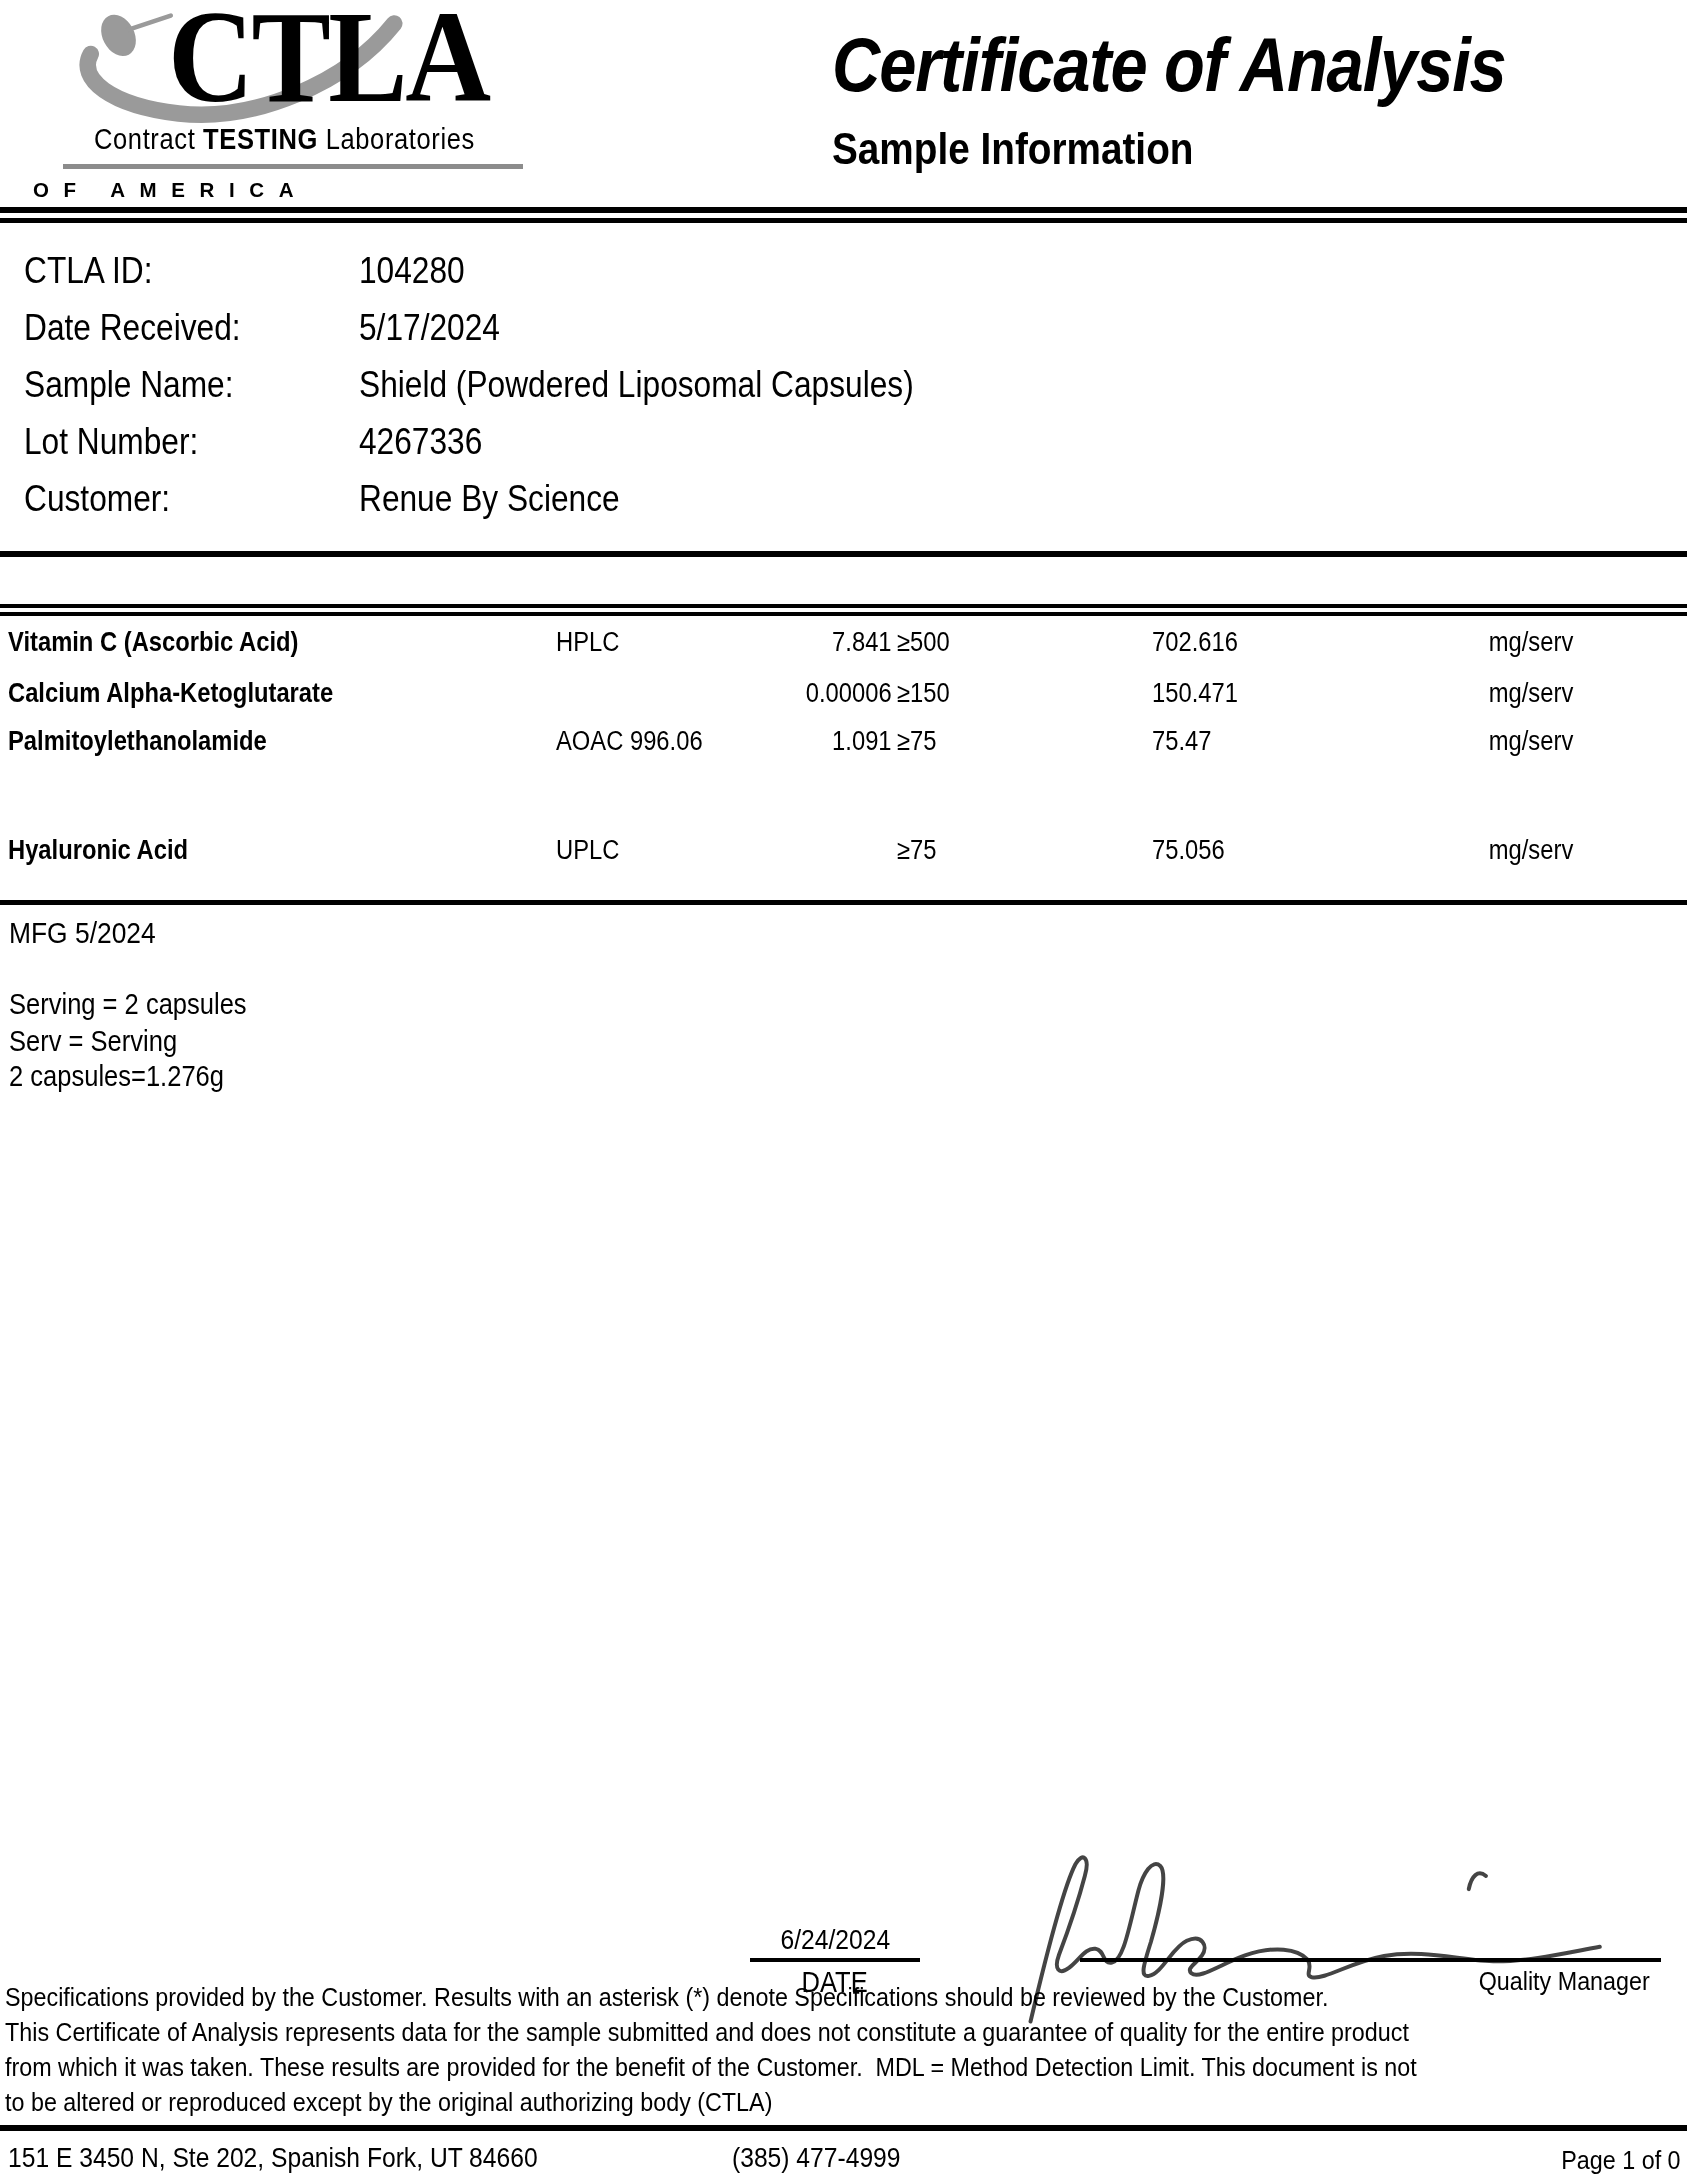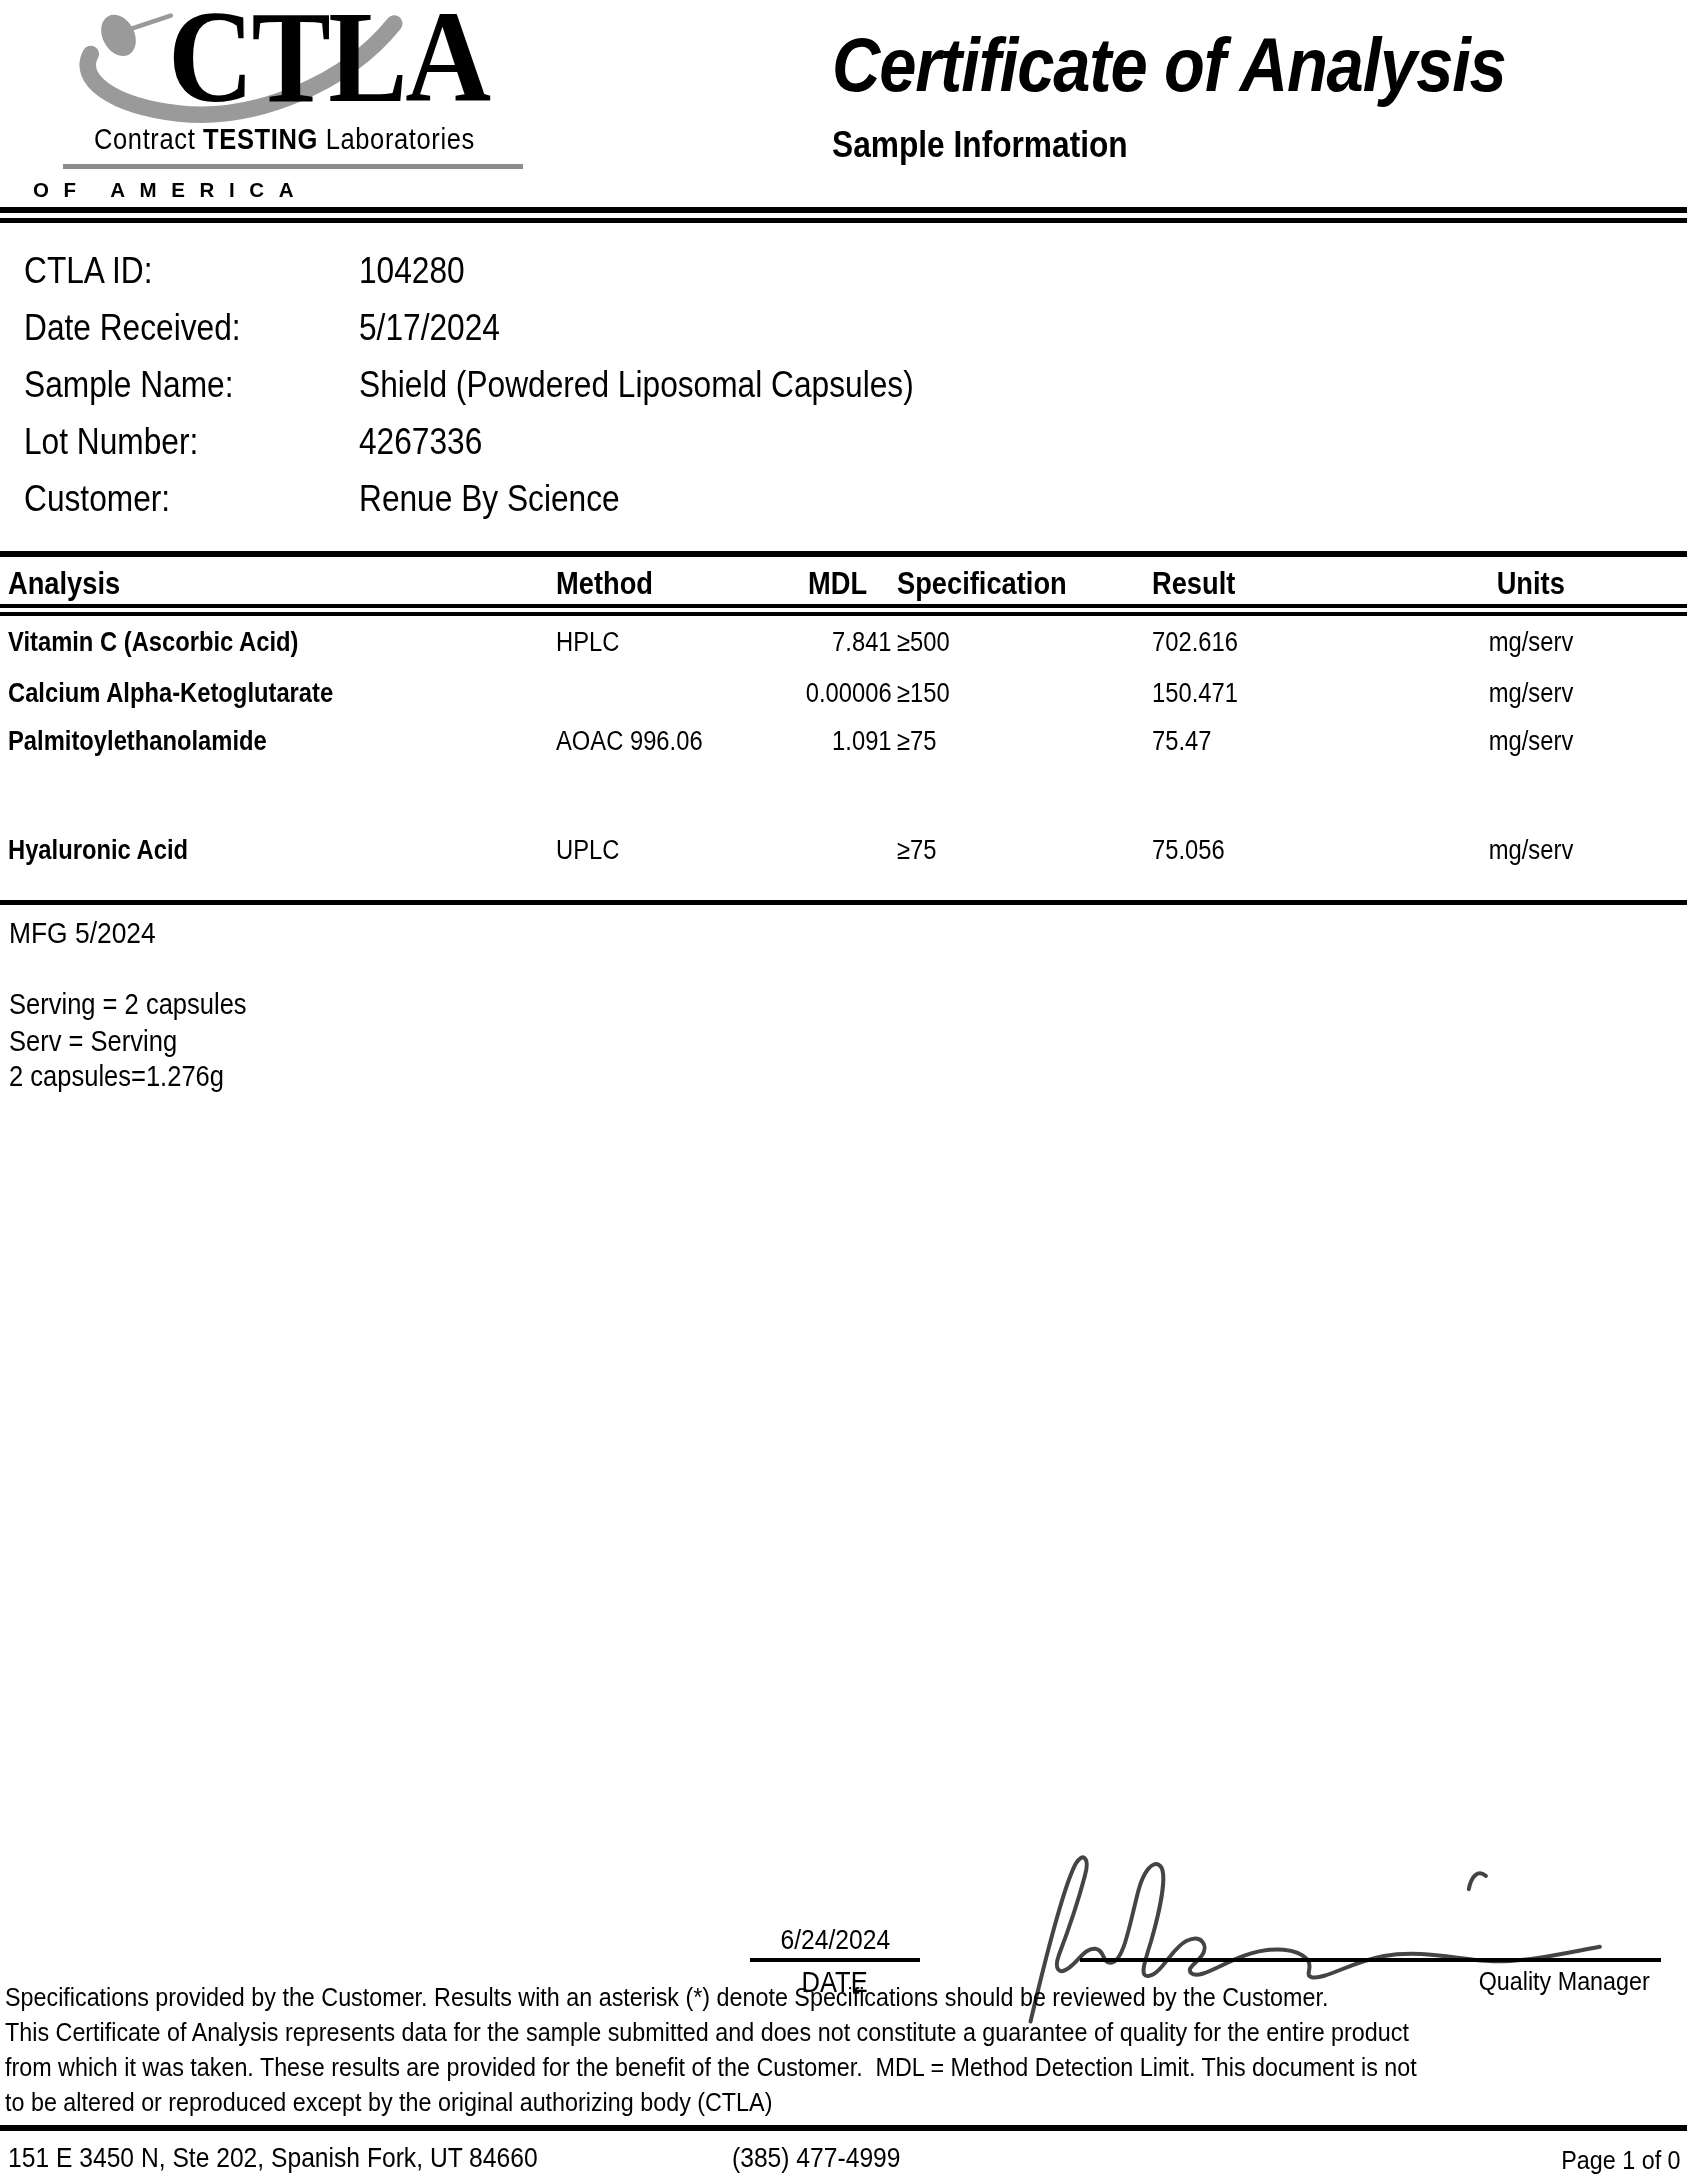--- a/index.html
+++ b/index.html
@@ -28,21 +28,21 @@
   }
   .logo-line1{position:absolute;left:0;top:118px;width:503px;text-align:center;
     font-size:29px;letter-spacing:0.7px;}
   .logo-rule{position:absolute;left:30px;top:159px;width:460px;height:4.6px;}
   .logo-line2{position:absolute;left:0;top:173px;width:503px;text-align:left;
     font-size:20.5px;font-weight:bold;letter-spacing:14.6px;}
 
   .title-block{position:absolute;left:832px;top:0;width:853px;}
   .doc-title{position:absolute;left:0;top:26.5px;font-size:76px;font-weight:bold;
     letter-spacing:-1.3px;line-height:76px;font-style:italic;}
-  .doc-subtitle{position:absolute;left:0;top:124px;font-size:36px;font-weight:bold;text-align:center;}
+  .doc-subtitle{position:absolute;left:0;top:124px;font-size:44px;font-weight:bold;text-align:center;}
 
   .rule{position:absolute;left:0;width:1687px;background:#000;}
   .rule-double{position:absolute;left:0;width:1687px;border-top:6px solid #000;border-bottom:5.3px solid #000;height:5.3px;background:#fff;}
   .rule-double-thin{position:absolute;left:0;width:1687px;border-top:4px solid #000;border-bottom:4.6px solid #000;height:4px;background:#fff;}
 
   
   .info-row{position:absolute;left:16px;width:1687px;height:41px;font-size:36px;}
   .info-label{position:absolute;left:8px;top:0;}
   .info-value{position:absolute;left:343px;top:0;}
 
@@ -114,28 +114,20 @@
     <span class="info-label"><span class="cond">Lot Number:</span></span>
     <span class="info-value"><span class="cond">4267336</span></span>
   </div>
   <div class="info-row" style="top:478px">
     <span class="info-label"><span class="cond">Customer:</span></span>
     <span class="info-value"><span class="cond">Renue By Science</span></span>
   </div>
 
   <div class="rule" style="top:551px;height:6px"></div>
 
-  <div class="trow thead" style="top:566px">
-    <span class="col-analysis"><span class="cond">Analysis</span></span>
-    <span class="col-method"><span class="cond">Method</span></span>
-    <span class="col-mdl-h"><span class="cond-r">MDL</span></span>
-    <span class="col-spec"><span class="cond">Specification</span></span>
-    <span class="col-result"><span class="cond">Result</span></span>
-    <span class="col-units"><span class="cond-c">Units</span></span>
-  </div>
 
   <div class="rule-double-thin" style="top:604px"></div>
 
   <div class="trow" style="top:627px">
     <span class="col-analysis b"><span class="cond">Vitamin C (Ascorbic Acid)</span></span>
     <span class="col-method"><span class="cond">HPLC</span></span>
     <span class="col-mdl"><span class="cond-r">7.841</span></span>
     <span class="col-spec"><span class="cond">≥500</span></span>
     <span class="col-result"><span class="cond">702.616</span></span>
     <span class="col-units"><span class="cond-c">mg/serv</span></span>

